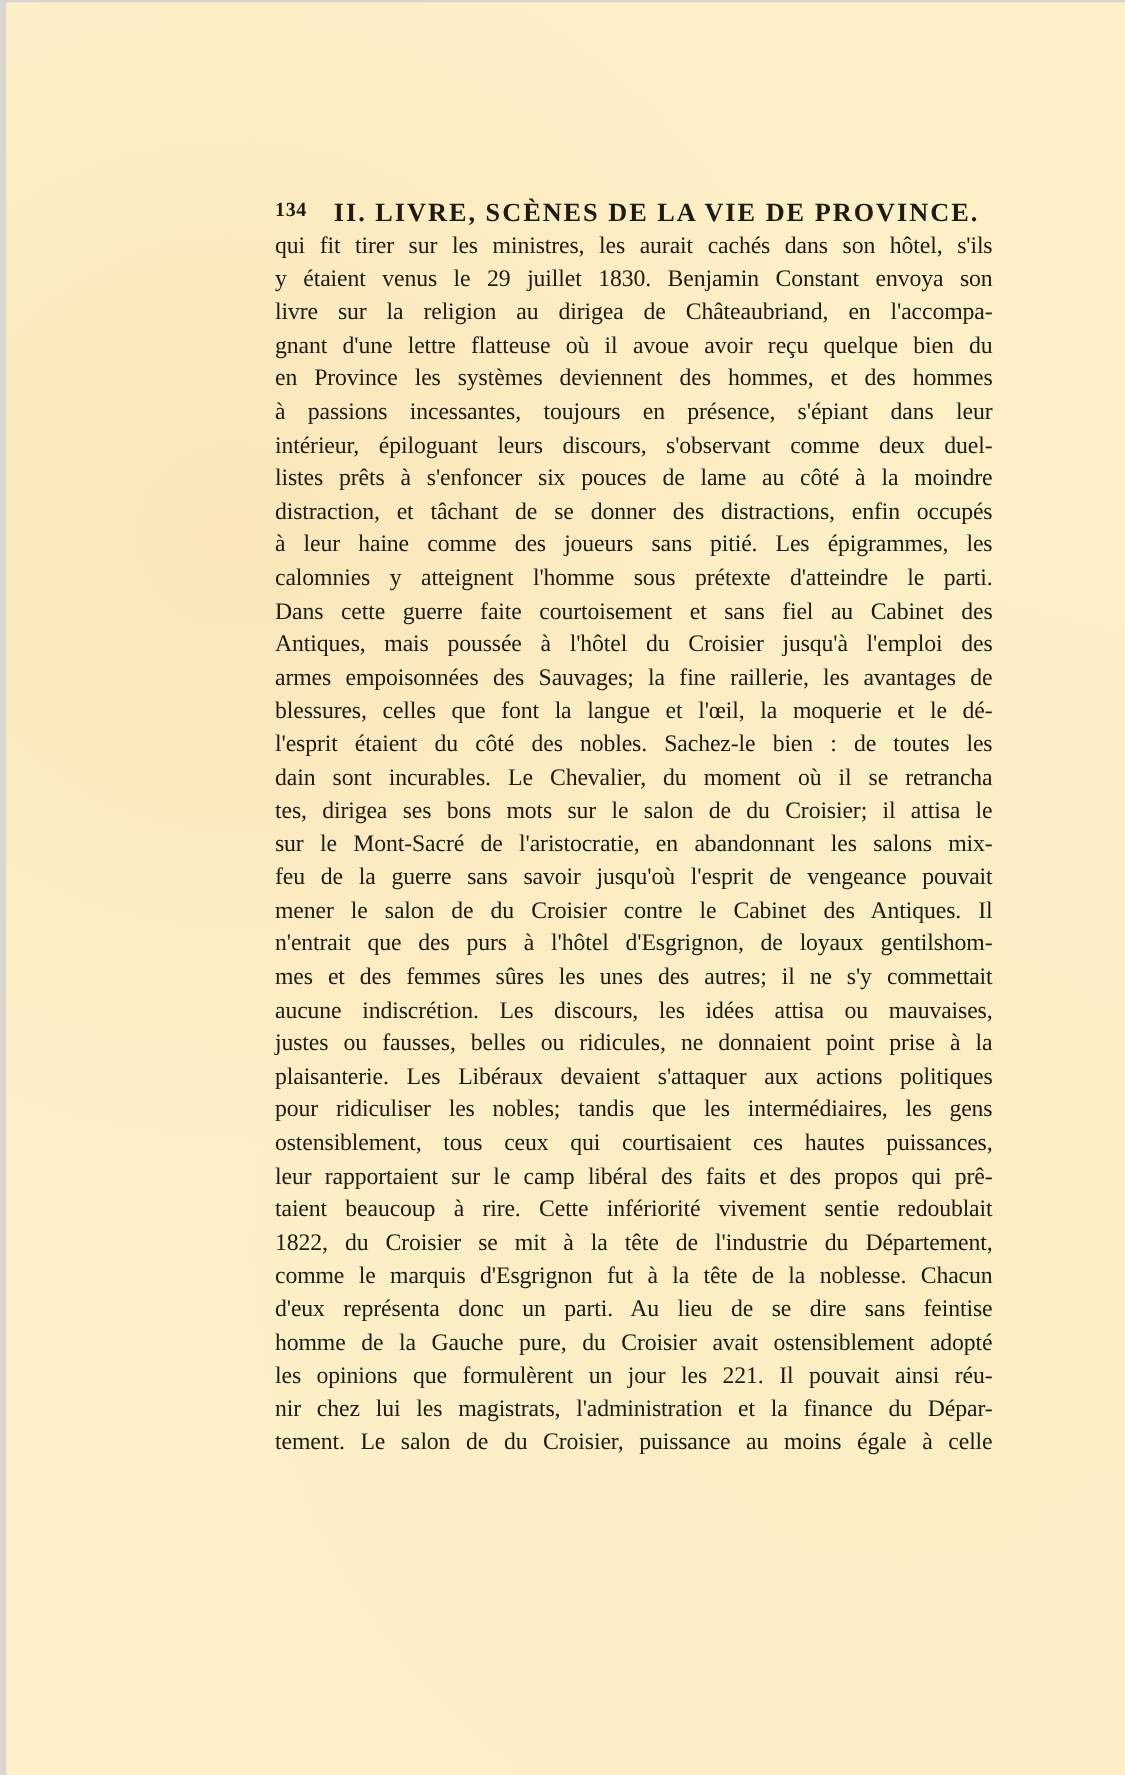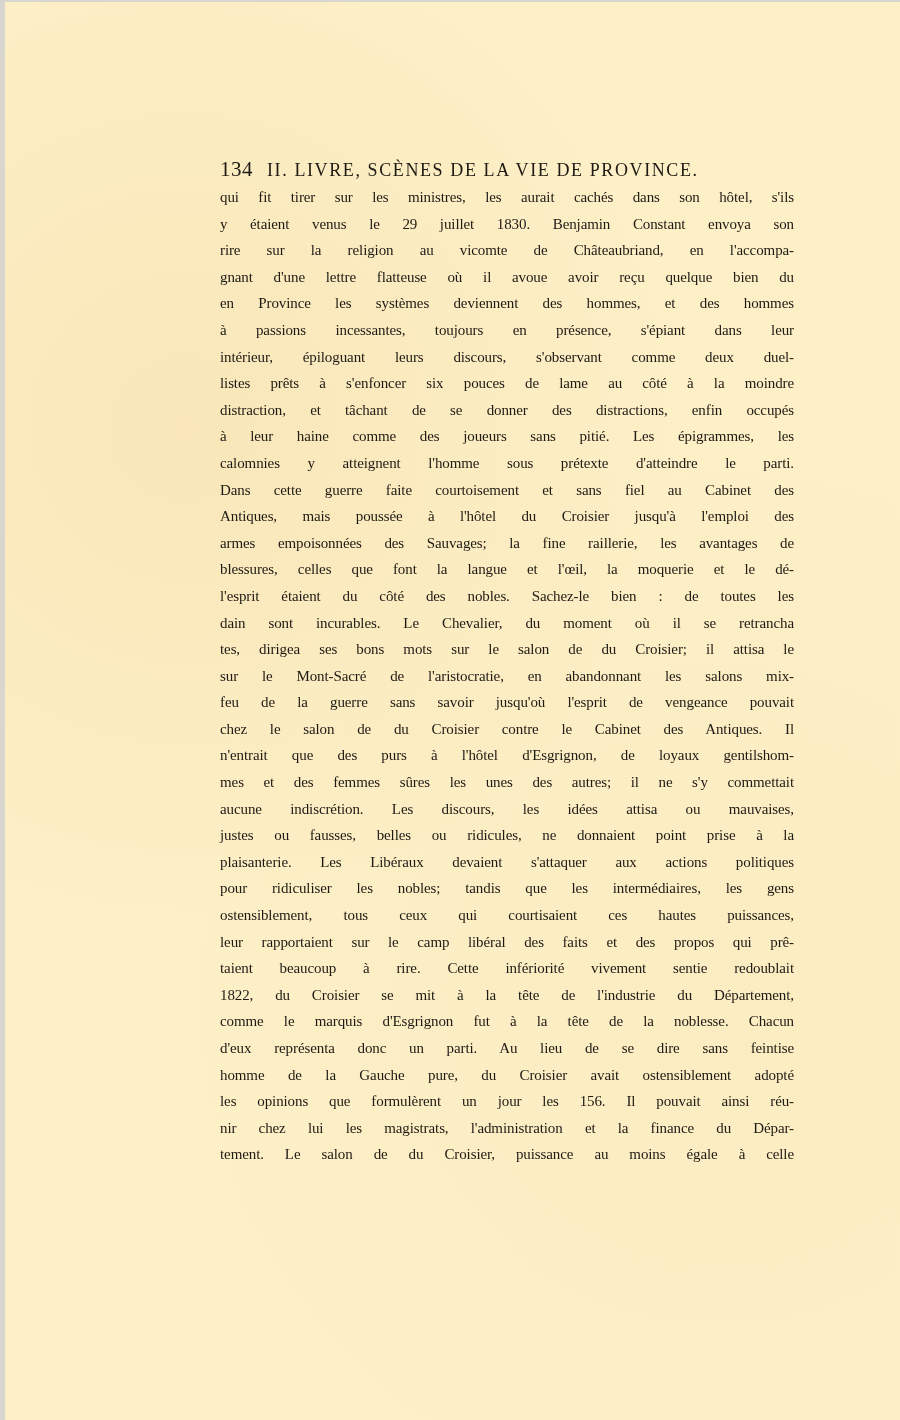--- a/index.html
+++ b/index.html
@@ -36,89 +36,90 @@
       height: 30px;
       position: relative;
       font-size: 19px;
       line-height: 30px;
       white-space: nowrap;
     }
     .page-number {
       position: absolute;
       left: 0;
       top: 0;
-      font-size: 21px;
+      font-size: 16px;
       letter-spacing: 0.5px;
+      font-weight: bold;
     }
     .head-title {
       position: absolute;
       left: 47px;
       top: 1px;
-      font-size: 18px;
-      font-weight: normal;
+      font-size: 21px;
+      font-weight: bold;
       letter-spacing: 1.6px;
       text-transform: uppercase;
     }
     .body-text {
       margin: 0;
       padding: 0;
     }
     .line {
       display: block;
       height: 26.6px;
       line-height: 26.6px;
-      font-size: 15px;
+      font-size: 19px;
       white-space: nowrap;
       text-align: justify;
       text-align-last: justify;
       letter-spacing: -0.1px;
     }
   </style>
 </head>
 <body>
 
 <div class="page">
   <div class="text-block">
     <div class="running-head">
       <span class="page-number">134</span>
       <span class="head-title">II. LIVRE, SCÈNES DE LA VIE DE PROVINCE.</span>
     </div>
     <div class="body-text" id="body-text">
         <span class="line">qui fit tirer sur les ministres, les aurait cachés dans son hôtel, s'ils</span>
         <span class="line">y étaient venus le 29 juillet 1830. Benjamin Constant envoya son</span>
-        <span class="line">rire sur la religion au vicomte de Châteaubriand, en l'accompa-</span>
+        <span class="line">livre sur la religion au dirigea de Châteaubriand, en l'accompa-</span>
         <span class="line">gnant d'une lettre flatteuse où il avoue avoir reçu quelque bien du</span>
         <span class="line">en Province les systèmes deviennent des hommes, et des hommes</span>
         <span class="line">à passions incessantes, toujours en présence, s'épiant dans leur</span>
         <span class="line">intérieur, épiloguant leurs discours, s'observant comme deux duel-</span>
         <span class="line">listes prêts à s'enfoncer six pouces de lame au côté à la moindre</span>
         <span class="line">distraction, et tâchant de se donner des distractions, enfin occupés</span>
         <span class="line">à leur haine comme des joueurs sans pitié. Les épigrammes, les</span>
         <span class="line">calomnies y atteignent l'homme sous prétexte d'atteindre le parti.</span>
         <span class="line">Dans cette guerre faite courtoisement et sans fiel au Cabinet des</span>
         <span class="line">Antiques, mais poussée à l'hôtel du Croisier jusqu'à l'emploi des</span>
         <span class="line">armes empoisonnées des Sauvages; la fine raillerie, les avantages de</span>
         <span class="line">blessures, celles que font la langue et l'œil, la moquerie et le dé-</span>
         <span class="line">l'esprit étaient du côté des nobles. Sachez-le bien : de toutes les</span>
         <span class="line">dain sont incurables. Le Chevalier, du moment où il se retrancha</span>
         <span class="line">tes, dirigea ses bons mots sur le salon de du Croisier; il attisa le</span>
         <span class="line">sur le Mont-Sacré de l'aristocratie, en abandonnant les salons mix-</span>
         <span class="line">feu de la guerre sans savoir jusqu'où l'esprit de vengeance pouvait</span>
-        <span class="line">chez le salon de du Croisier contre le Cabinet des Antiques. Il</span>
+        <span class="line">mener le salon de du Croisier contre le Cabinet des Antiques. Il</span>
         <span class="line">n'entrait que des purs à l'hôtel d'Esgrignon, de loyaux gentilshom-</span>
         <span class="line">mes et des femmes sûres les unes des autres; il ne s'y commettait</span>
         <span class="line">aucune indiscrétion. Les discours, les idées attisa ou mauvaises,</span>
         <span class="line">justes ou fausses, belles ou ridicules, ne donnaient point prise à la</span>
         <span class="line">plaisanterie. Les Libéraux devaient s'attaquer aux actions politiques</span>
         <span class="line">pour ridiculiser les nobles; tandis que les intermédiaires, les gens</span>
         <span class="line">ostensiblement, tous ceux qui courtisaient ces hautes puissances,</span>
         <span class="line">leur rapportaient sur le camp libéral des faits et des propos qui prê-</span>
         <span class="line">taient beaucoup à rire. Cette infériorité vivement sentie redoublait</span>
         <span class="line">1822, du Croisier se mit à la tête de l'industrie du Département,</span>
         <span class="line">comme le marquis d'Esgrignon fut à la tête de la noblesse. Chacun</span>
         <span class="line">d'eux représenta donc un parti. Au lieu de se dire sans feintise</span>
         <span class="line">homme de la Gauche pure, du Croisier avait ostensiblement adopté</span>
-        <span class="line">les opinions que formulèrent un jour les 156. Il pouvait ainsi réu-</span>
+        <span class="line">les opinions que formulèrent un jour les 221. Il pouvait ainsi réu-</span>
         <span class="line">nir chez lui les magistrats, l'administration et la finance du Dépar-</span>
         <span class="line">tement. Le salon de du Croisier, puissance au moins égale à celle</span>
       </div>
   </div>
 </div>
 
 </body></html>

